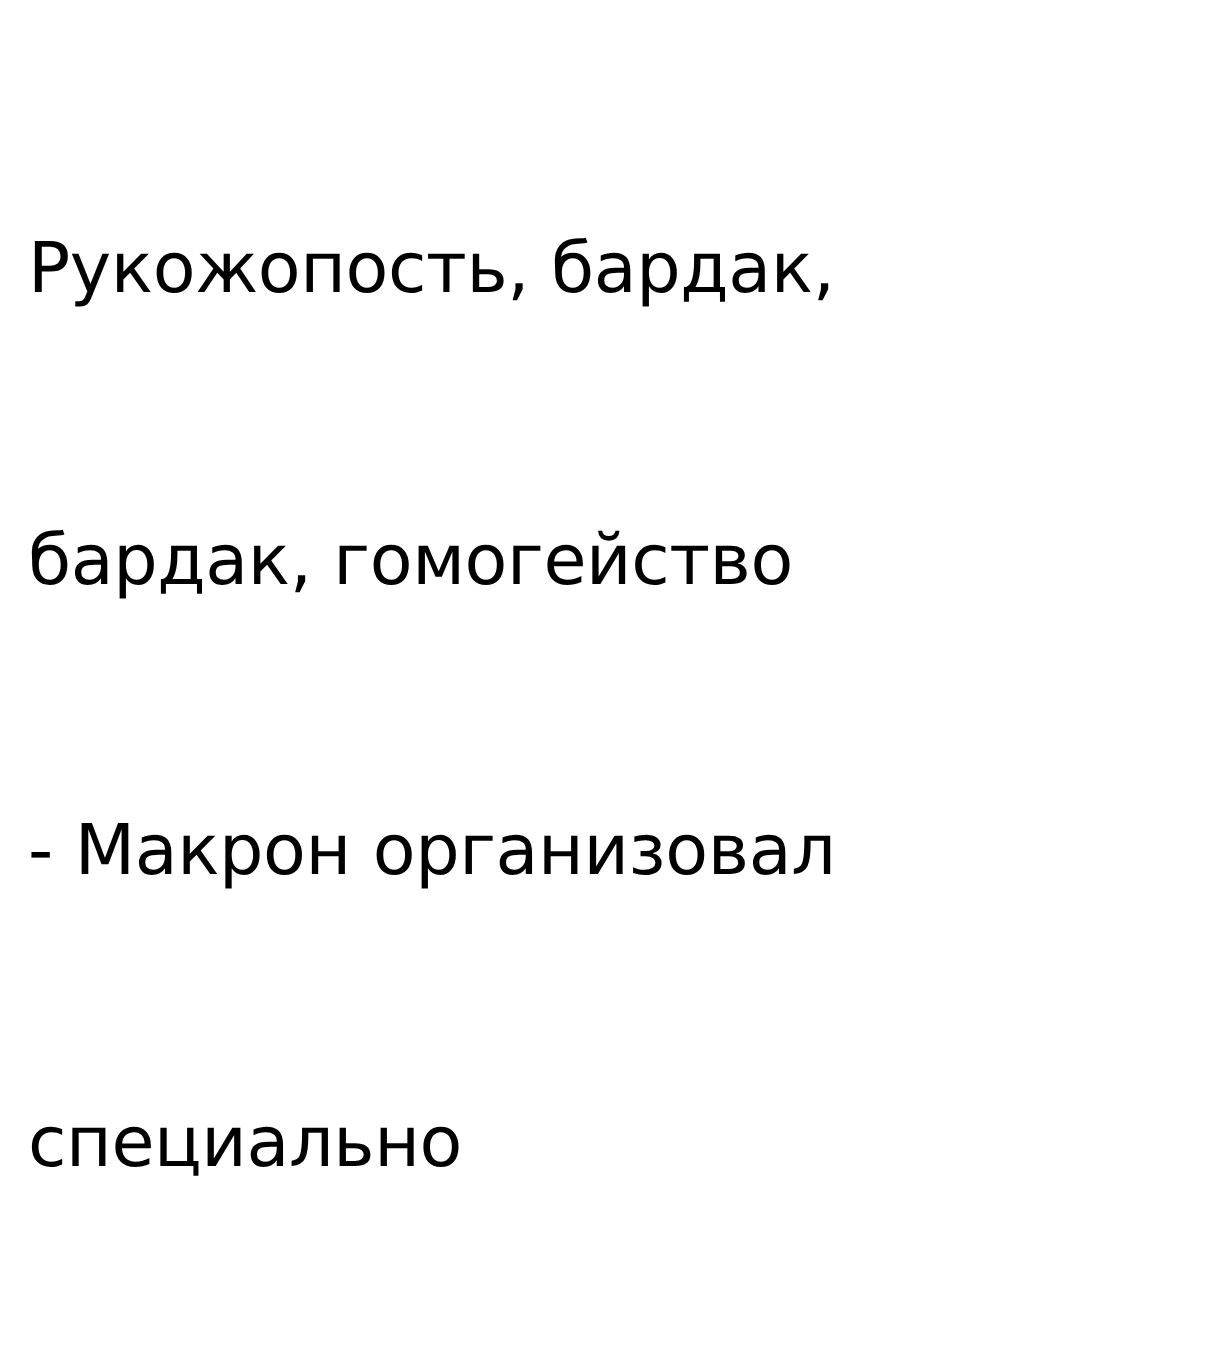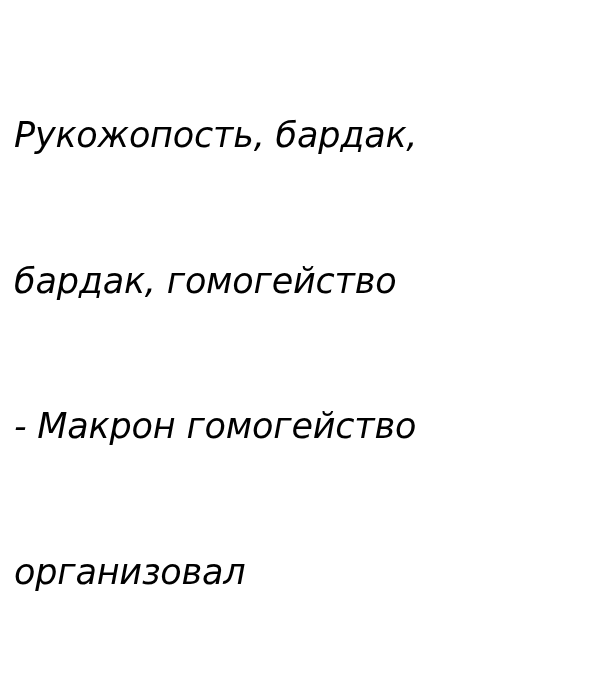--- a/index.html
+++ b/index.html
@@ -27,32 +27,31 @@
     line-height: 48.5px;
     color: #000000;
     font-weight: 400;
     letter-spacing: -0.2px;
     white-space: pre-wrap;
     word-break: normal;
   }
   .line {
     display: block;
     white-space: pre;
-    font-style: italic;
   }
 </style>
 </head>
 <body>
 
 <div class="page">
   <div class="text-block">
     <span class="line">Рукожопость, бардак,</span>
     <span class="line">бардак, гомогейство</span>
-    <span class="line">- Макрон гомогейство</span>
-    <span class="line">организовал</span>
+    <span class="line">- Макрон организовал</span>
+    <span class="line">специально</span>
     
     
     
     
     
     
     
   </div>
 </div>
 

